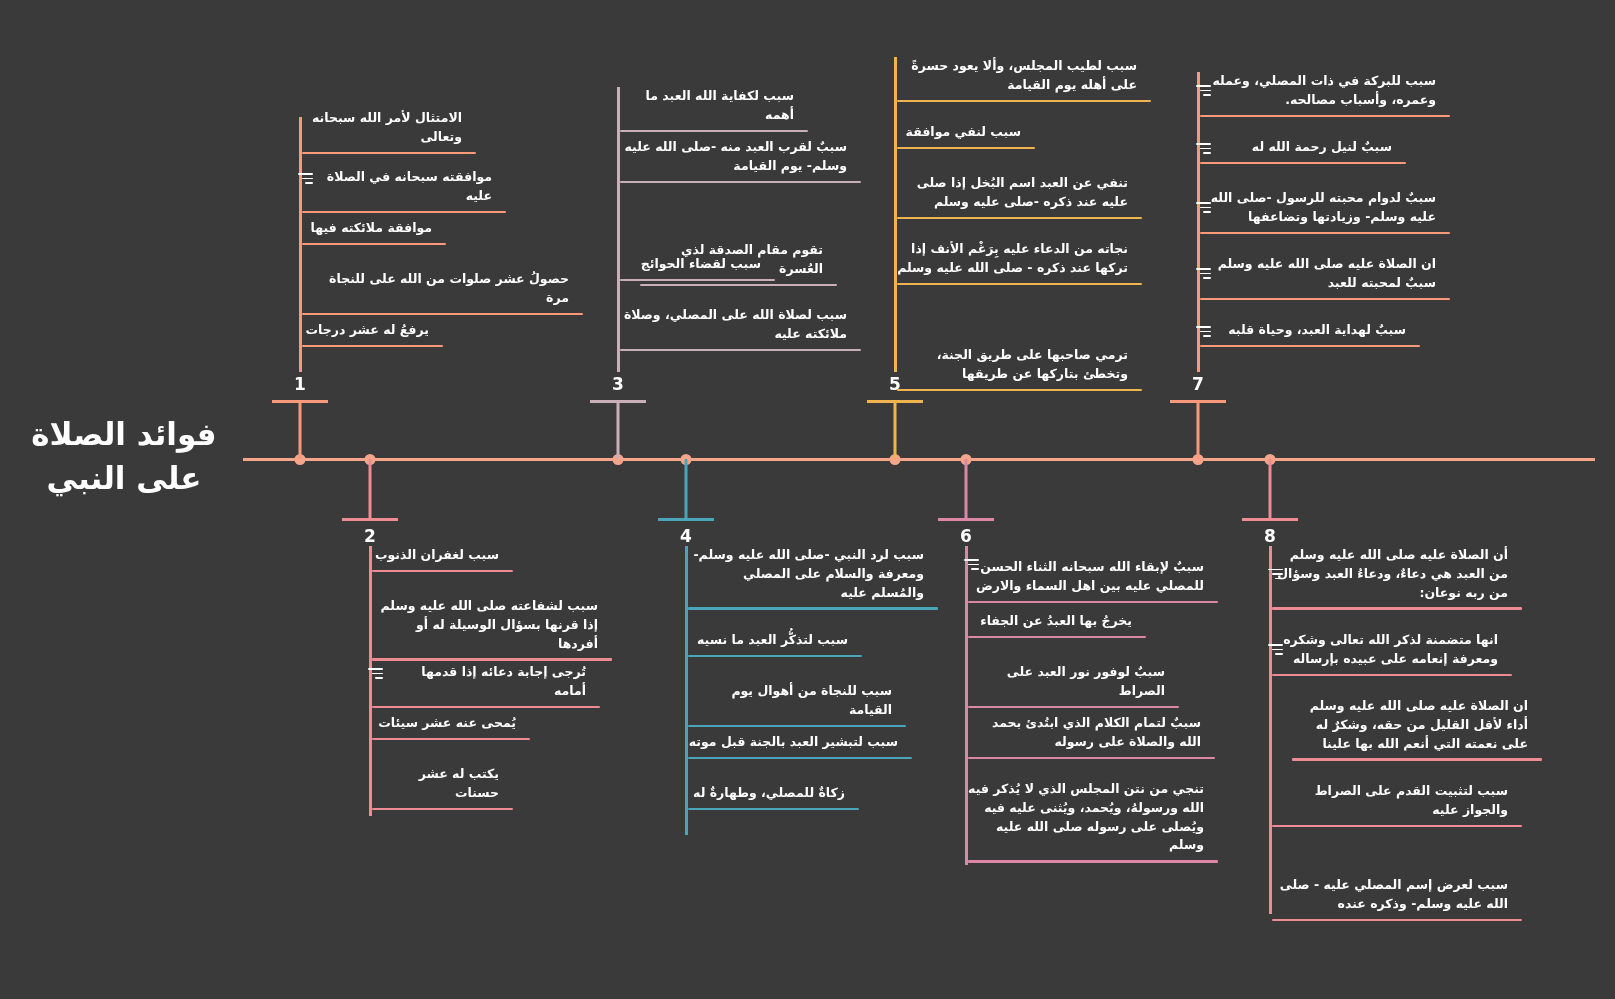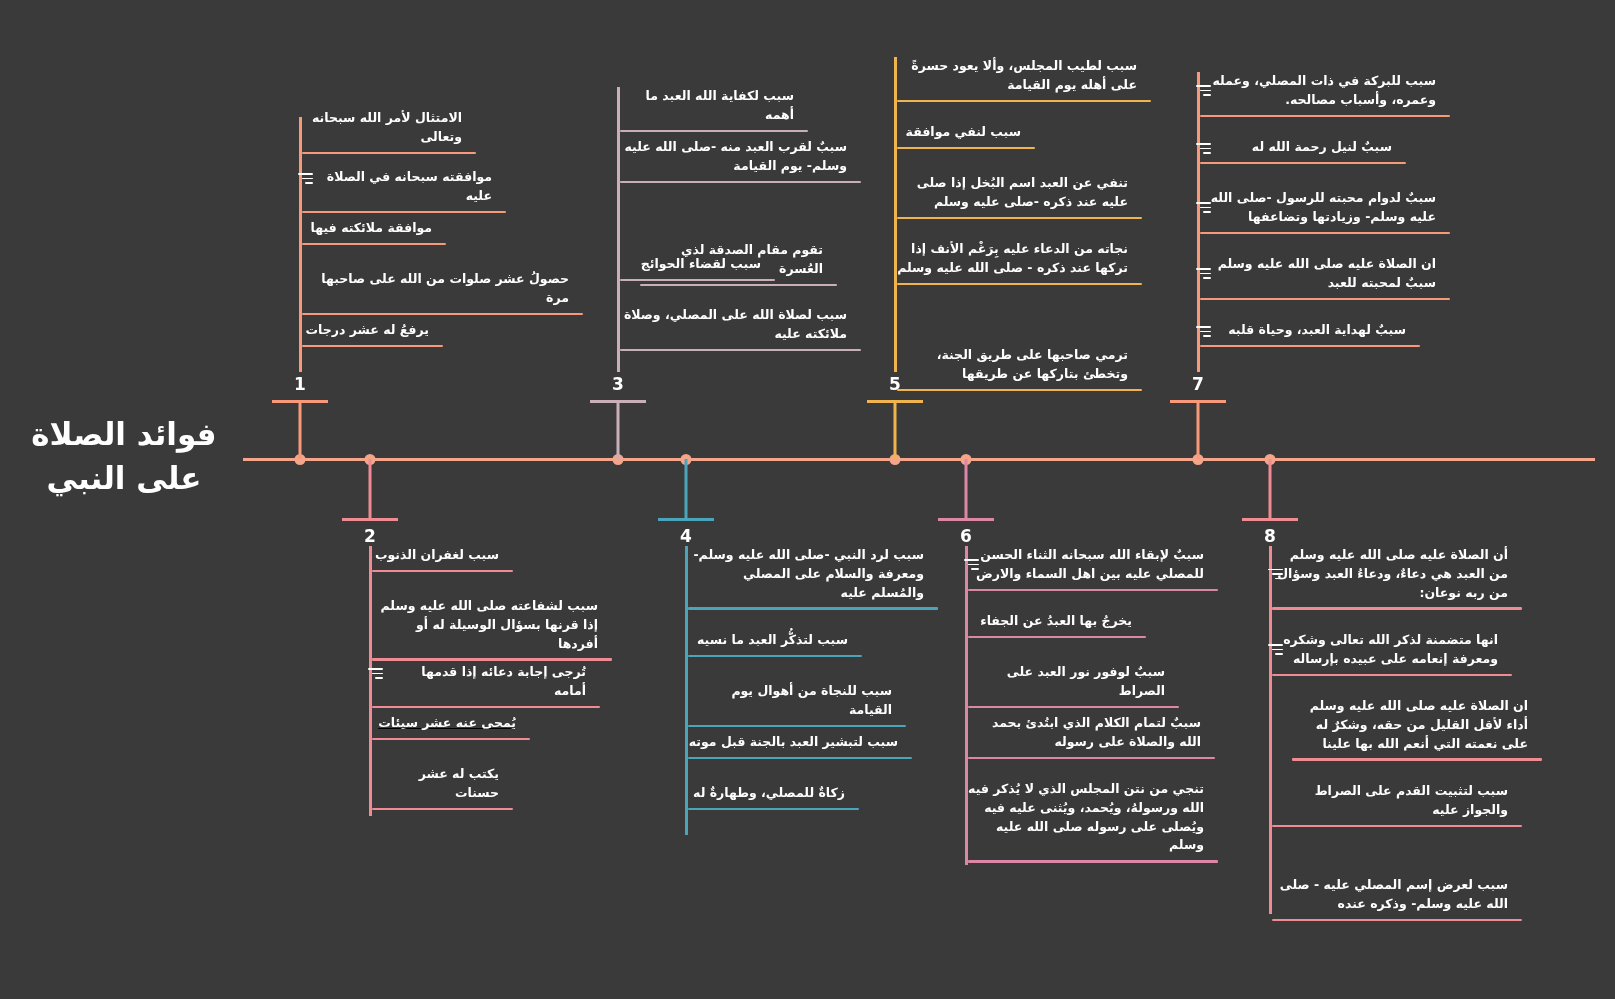--- a/index.html
+++ b/index.html
@@ -137,21 +137,21 @@
         <div class="item-underline" style="background: rgb(248, 154, 122); width: 204px; margin-top: 2px;"></div>
       </div>
       <div class="branch" style="left: 302px; top: 219px; width: 144px;">
         <div style="display: block;">
           <div class="item-text" style="min-height: 19px;">موافقة ملائكته فيها</div>
         </div>
         <div class="item-underline" style="background: rgb(248, 154, 122); width: 144px; margin-top: 2px;"></div>
       </div>
       <div class="branch" style="left: 302px; top: 270px; width: 281px;">
         <div style="display: block;">
-          <div class="item-text" style="min-height: 19px;">حصولُ عشر صلوات من الله على صاحبها مرة</div>
+          <div class="item-text" style="min-height: 19px;">حصولُ عشر صلوات من الله على للنجاة مرة</div>
         </div>
         <div class="item-underline" style="background: rgb(248, 154, 122); width: 281px; margin-top: 2px;"></div>
       </div>
       <div class="branch" style="left: 302px; top: 321px; width: 141px;">
         <div style="display: block;">
           <div class="item-text" style="min-height: 19px;">يرفعُ له عشر درجات</div>
         </div>
         <div class="item-underline" style="background: rgb(248, 154, 122); width: 141px; margin-top: 2px;"></div>
       </div>
       <div class="node-dot" style="left: 370px;"></div>
@@ -176,21 +176,21 @@
           <i></i>
           <i></i>
           <i></i>
         </span>
         <div style="display: block; padding-left: 40px;">
           <div class="item-text" style="min-height: 19px;">تُرجى إجابة دعائه إذا قدمها أمامه</div>
         </div>
         <div class="item-underline" style="background: rgb(239, 139, 147); width: 228px; margin-top: 2px;"></div>
       </div>
       <div class="branch" style="left: 372px; top: 714px; width: 158px;">
-        <div style="display: block; text-decoration: underline;">
+        <div style="display: block;">
           <div class="item-text" style="min-height: 19px;">يُمحى عنه عشر سيئات</div>
         </div>
         <div class="item-underline" style="background: rgb(239, 139, 147); width: 158px; margin-top: 2px;"></div>
       </div>
       <div class="branch" style="left: 372px; top: 765px; width: 141px;">
         <div style="display: block;">
           <div class="item-text" style="min-height: 19px;">يكتب له عشر حسنات</div>
         </div>
         <div class="item-underline" style="background: rgb(239, 139, 147); width: 141px; margin-top: 2px;"></div>
       </div>
@@ -304,21 +304,21 @@
       <div class="cap" style="left: 966px; background: rgb(221, 135, 166); top: 518px;"></div>
       <div class="num" style="left: 966px; top: 526px;">6</div>
       <div class="rail" style="left: 965px; top: 546px; height: 319px; background: rgb(221, 135, 166);"></div>
       <div class="branch" style="left: 968px; top: 546px; width: 250px; position: absolute;">
         <span class="list-icon" style="position: absolute; left: -4px; top: 13px;">
           <i></i>
           <i></i>
           <i></i>
         </span>
         <div style="display: block;">
-          <div class="item-text" style="min-height: 38px;">سببٌ لإبقاء الله سبحانه الثناء الحسن للمصلي عليه بين اهل السماء والارض</div>
+          <div class="item-text" style="min-height: 38px; margin-top: 12px;">سببٌ لإبقاء الله سبحانه الثناء الحسن للمصلي عليه بين اهل السماء والارض</div>
         </div>
         <div class="item-underline" style="background: rgb(221, 135, 166); width: 250px; margin-top: 2px;"></div>
       </div>
       <div class="branch" style="left: 968px; top: 612px; width: 178px;">
         <div style="display: block;">
           <div class="item-text" style="min-height: 19px;">يخرجُ بها العبدُ عن الجفاء</div>
         </div>
         <div class="item-underline" style="background: rgb(221, 135, 166); width: 178px; margin-top: 2px;"></div>
       </div>
       <div class="branch" style="left: 968px; top: 663px; width: 211px;">

